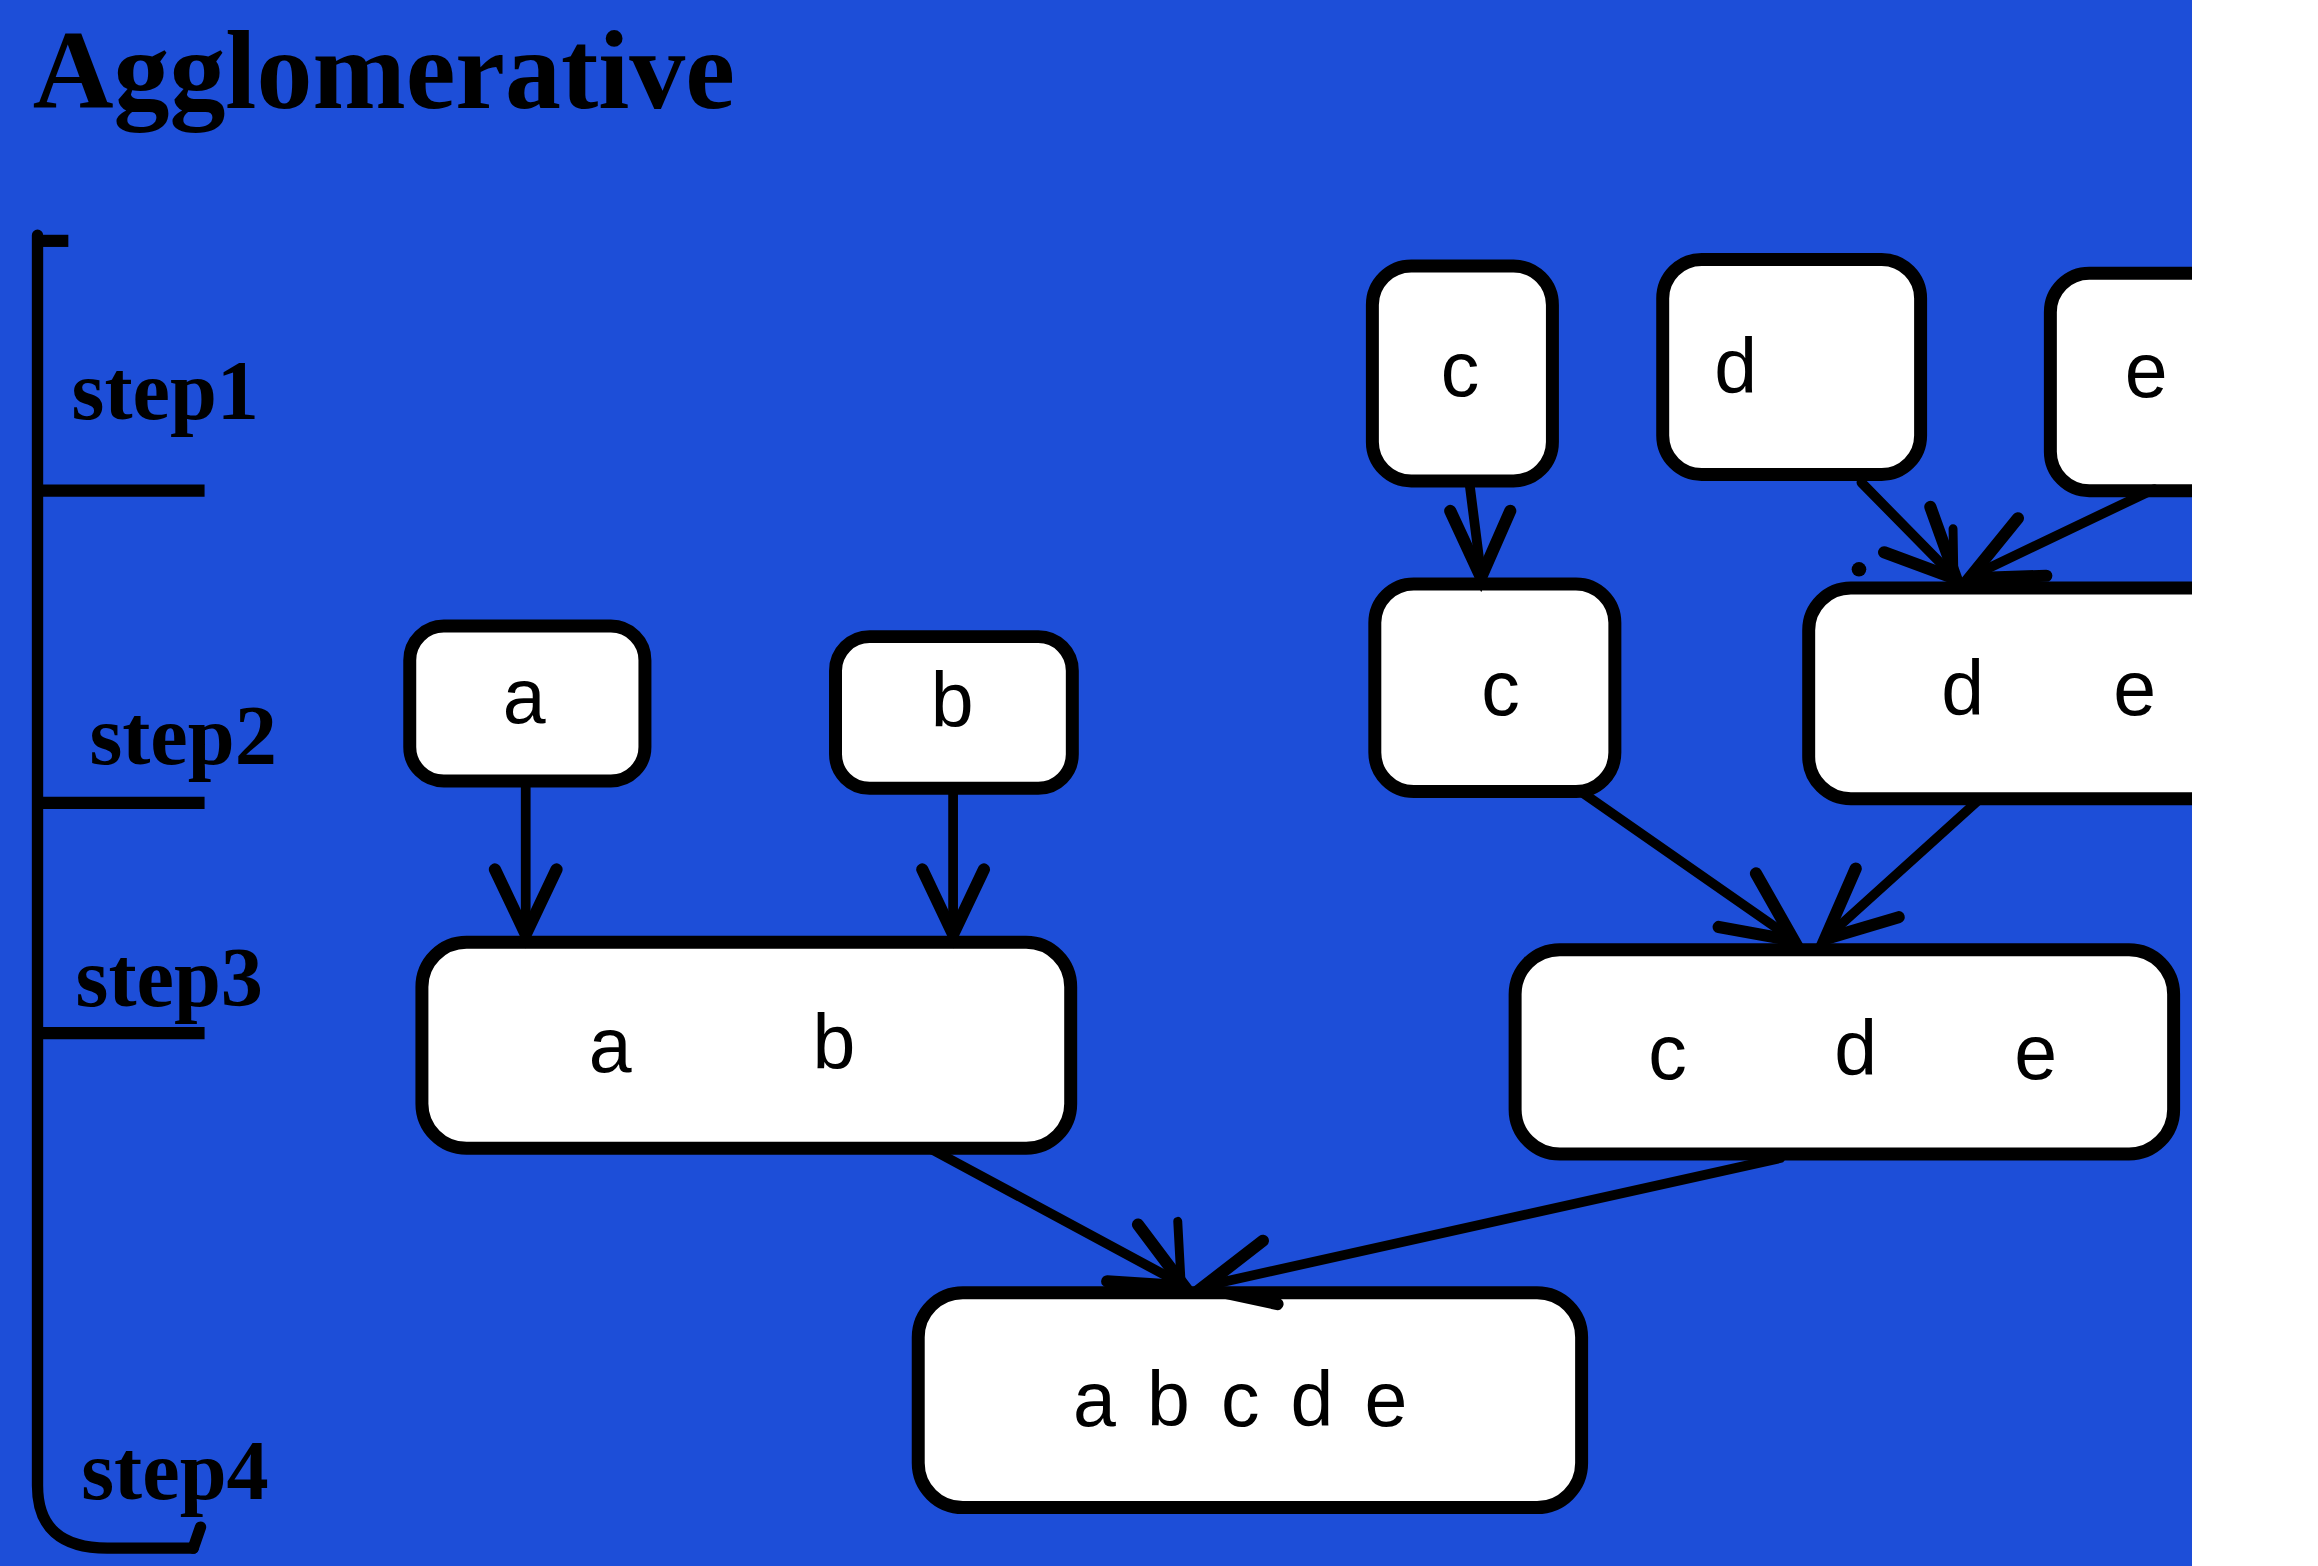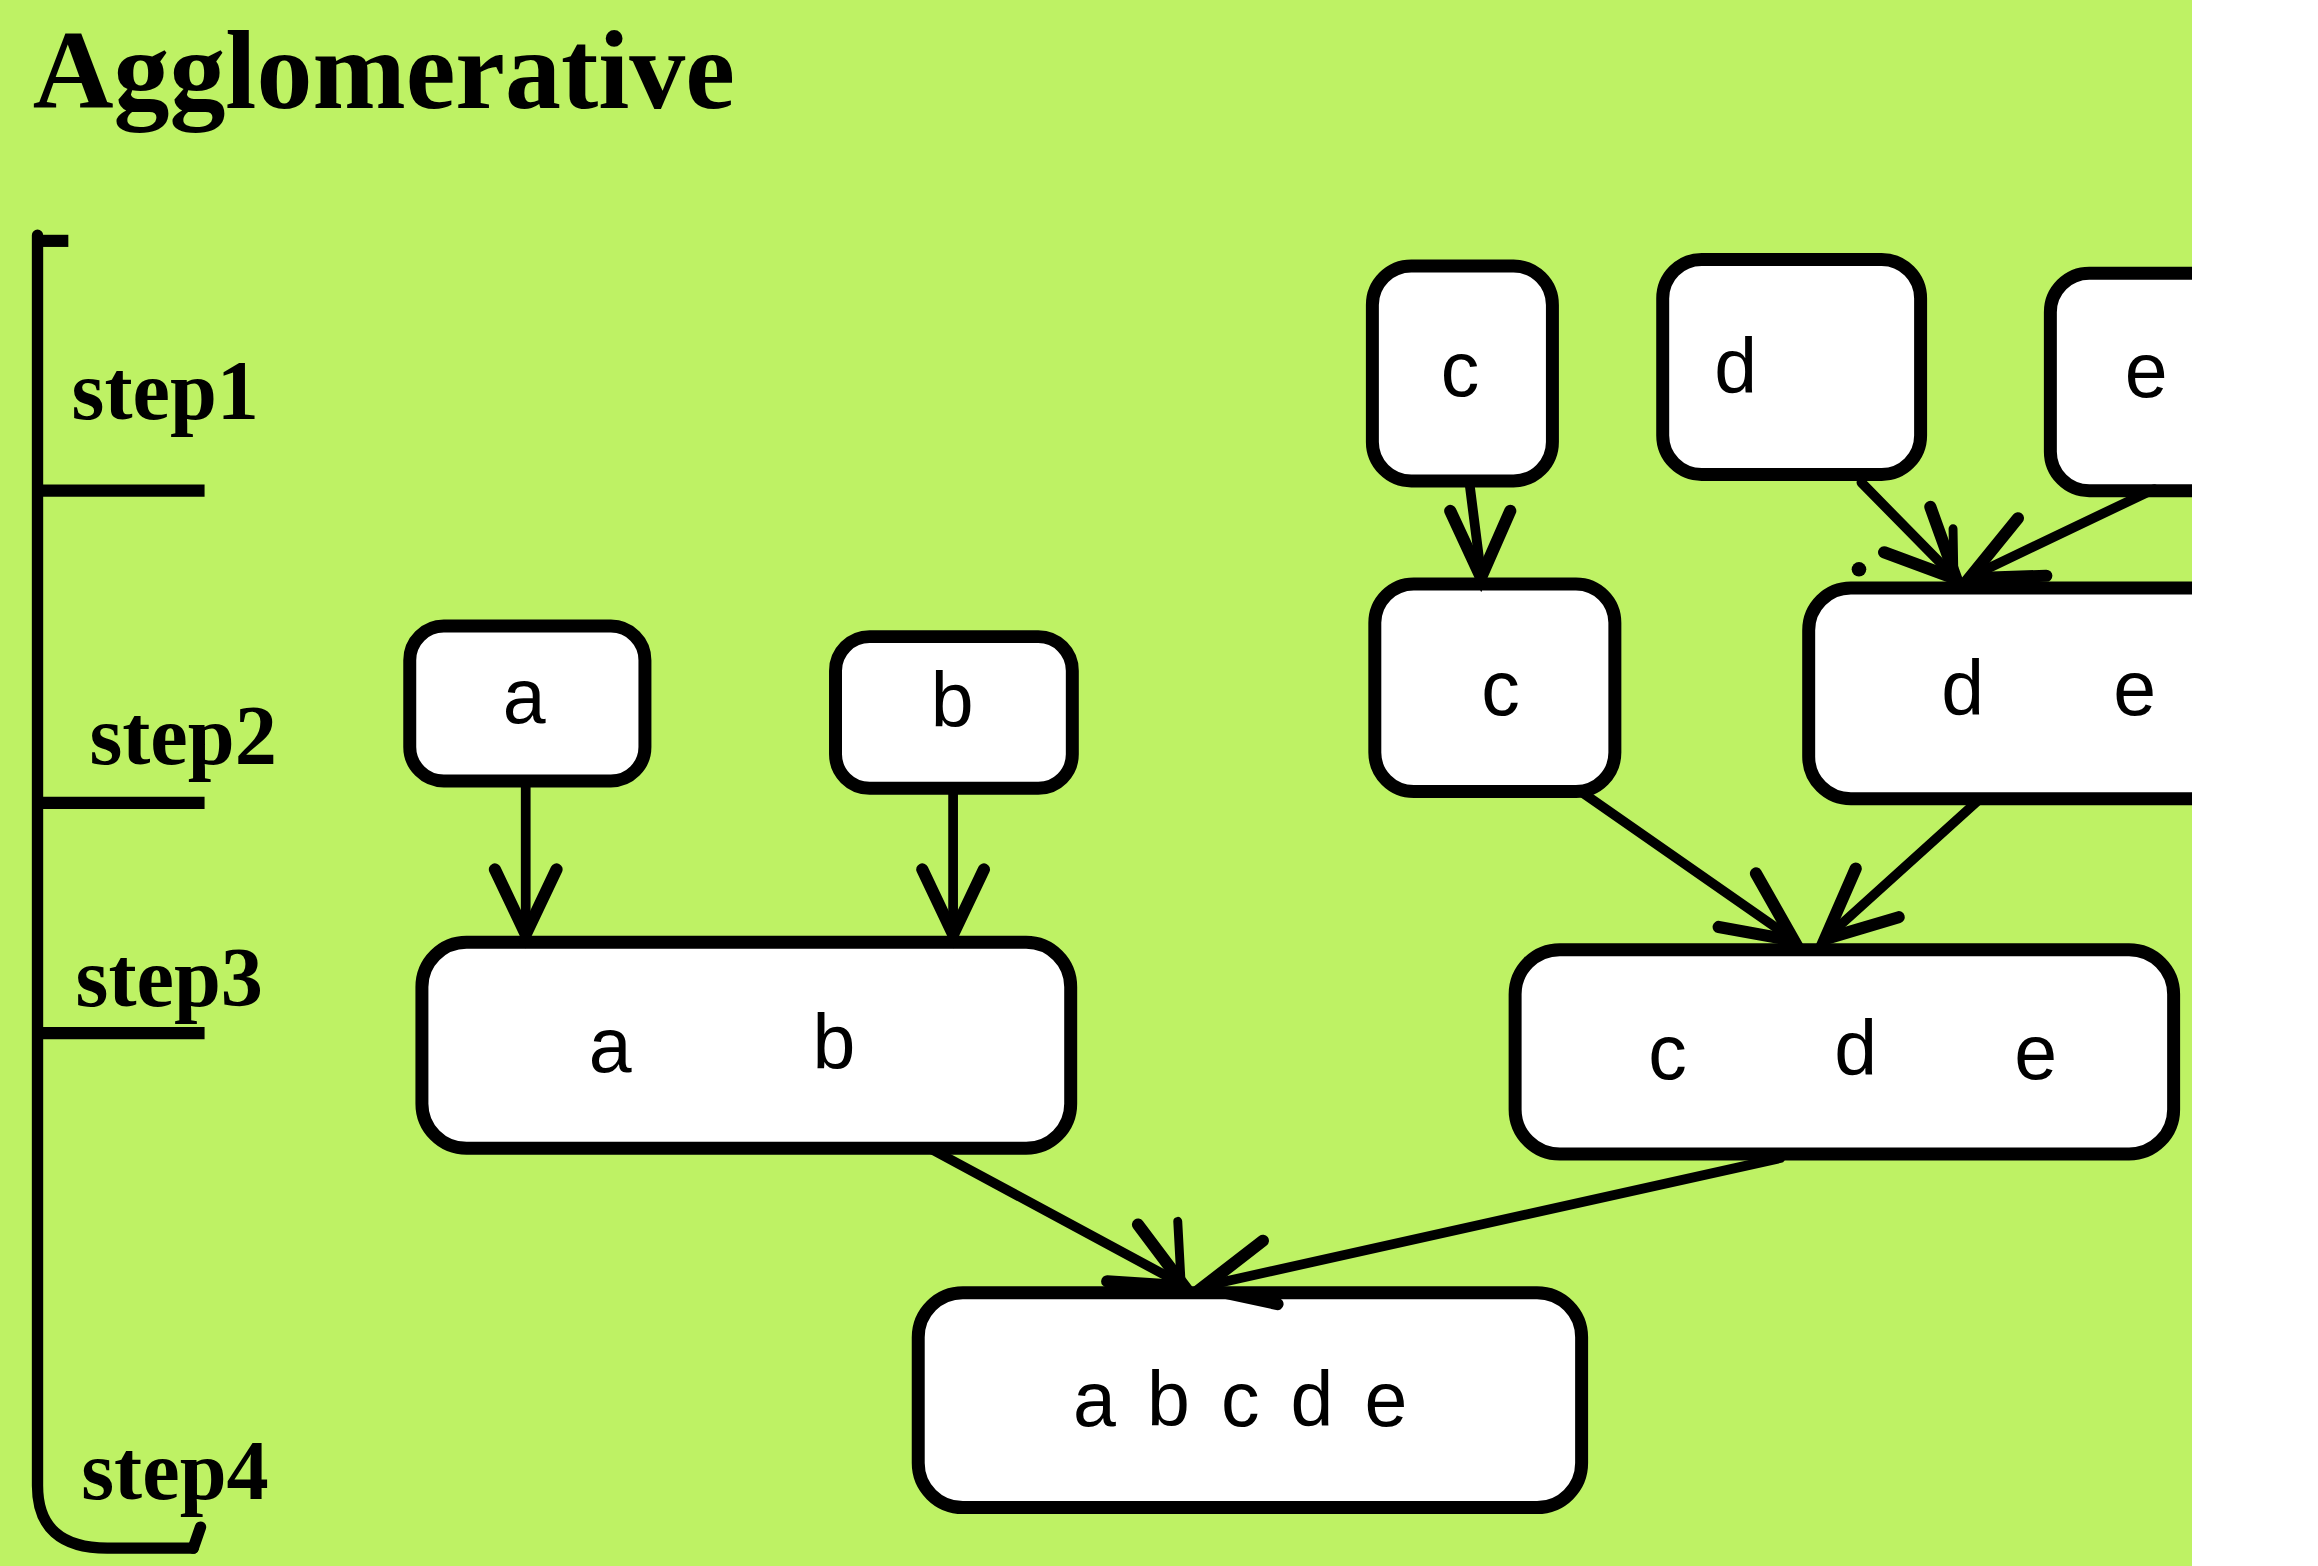--- a/index.html
+++ b/index.html
@@ -4,21 +4,21 @@
 <style>
   html, body {
     margin: 0;
     padding: 0;
     background: #ffffff;
   }
   .stage {
     position: relative;
     width: 2192px;
     height: 1566px;
-    background: #bef264;
+    background: #1d4ed8;
     overflow: hidden;
   }
   svg { display: block; }
   .title-text {
     font-family: "Liberation Serif", serif;
     font-weight: 700;
     font-size: 138px;
     fill: #000000;
   }
   .step-text {

